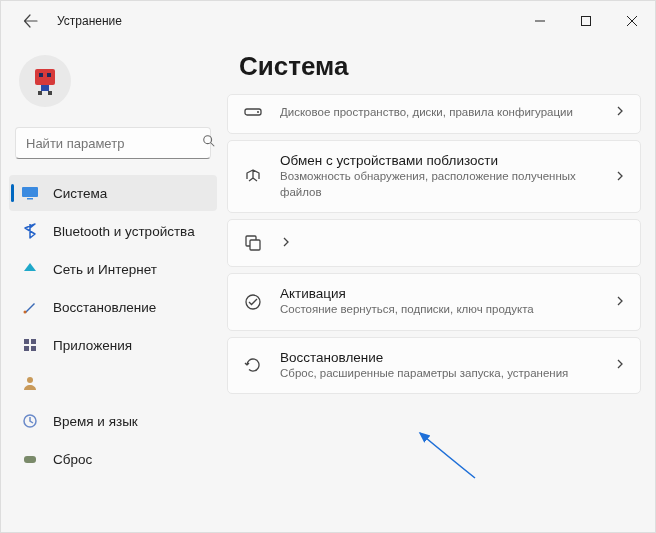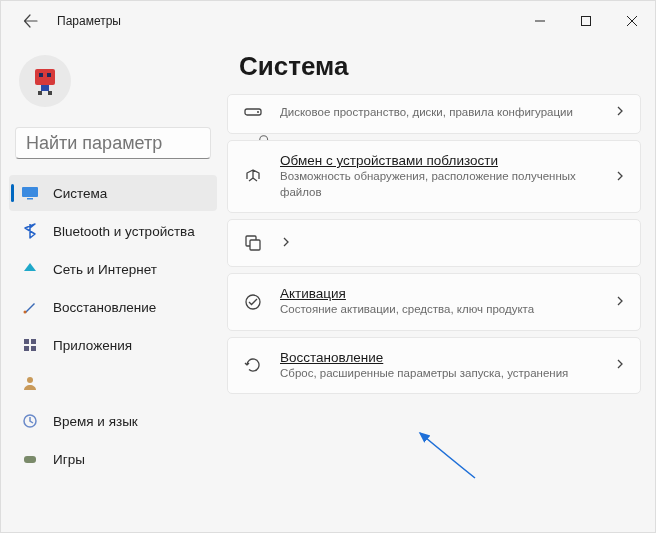--- a/index.html
+++ b/index.html
@@ -9,52 +9,52 @@
   .back-btn { width: 24px; height: 24px; display: flex; align-items: center; justify-content: center; margin-right: 14px; color: #555; }
   .titlebar-title { font-size: 12px; color: #222; }
   .window-controls { margin-left: auto; display: flex; }
   .win-ctrl { width: 46px; height: 40px; display: flex; align-items: center; justify-content: center; }
   .main { flex: 1; display: flex; overflow: hidden; }
   .sidebar { width: 220px; padding: 8px 4px 8px 8px; display: flex; flex-direction: column; }
   .profile { display: flex; align-items: center; padding: 6px 6px 14px 10px; }
   .avatar { width: 52px; height: 52px; border-radius: 50%; background: #e9e9e9; display:flex; align-items:center; justify-content:center; }
   .avatar svg { width: 36px; height: 36px; }
   .search-box { margin: 6px 6px 16px 6px; height: 32px; background: #fdfdfd; border: 1px solid #e2e2e2; border-bottom: 1.5px solid #8a8a8a; border-radius: 4px; display: flex; align-items: center; padding: 0 10px; }
-  .search-box input { border: none; outline: none; background: transparent; font-size: 18px; flex: 1; color: #555; }
+  .search-box input { border: none; outline: none; background: transparent; font-size: 13px; flex: 1; color: #555; }
   .search-ico { color: #666; }
   .nav { display: flex; flex-direction: column; gap: 2px; }
   .nav-item { height: 36px; display: flex; align-items: center; padding: 0 10px 0 12px; border-radius: 4px; font-size: 13.5px; color: #222; position: relative; cursor: default; }
   .nav-item .nico { width: 18px; height: 18px; margin-right: 14px; display:flex; align-items:center; justify-content:center; }
   .nav-item.active { background: #eaeaea; }
   .nav-item.active::before { content:""; position:absolute; left:2px; top:9px; bottom:9px; width:3px; background:#0067c0; border-radius:2px; }
   .content { flex: 1; padding: 10px 10px 0 6px; overflow: hidden; display:flex; flex-direction:column; }
   .page-title { font-size: 26px; font-weight: 600; color: #1a1a1a; padding: 0 0 12px 12px; }
   .cards { overflow-y: auto; padding-right: 4px; scrollbar-width: thin; }
   .card { background: #fcfcfc; border: 1px solid #e7e7e7; border-radius: 5px; margin-bottom: 6px; padding: 12px 14px; display: flex; align-items: center; gap: 16px; cursor: default; }
   .card .cico { width: 22px; height: 22px; color: #444; display:flex; align-items:center; justify-content:center; flex-shrink:0; }
   .card .ctext { flex:1; min-width:0; }
-  .card .ctitle { font-size: 13.5px; color: #1a1a1a; text-decoration: underline; }
+  .card .ctitle { font-size: 13.5px; color: #1a1a1a; }
   .card .csub { font-size: 11.5px; color: #6a6a6a; line-height: 1.35; margin-top:1px; }
   .card .chev { color: #555; flex-shrink:0; }
   .first-cut { padding-top: 6px; padding-bottom: 10px; }
   .cards::-webkit-scrollbar { width: 6px; }
   .cards::-webkit-scrollbar-thumb { background: #b8b8b8; border-radius:3px; }
   .arrow-svg { position:absolute; left:400px; top:428px; pointer-events:none; }
 </style>
 </head>
 <body>
 
 <div class="window">
   <div class="titlebar">
     <div class="back-btn">
       <svg width="16" height="16" viewBox="0 0 16 16">
           <path d="M7 2 1.5 8 7 14M2 8h12" stroke="#444" stroke-width="1.2" fill="none" stroke-linecap="round" stroke-linejoin="round"></path>
         </svg>
     </div>
-    <div class="titlebar-title">Параметры</div>
+    <div class="titlebar-title">Устранение</div>
     <div class="window-controls">
       <div class="win-ctrl">
           <svg width="10" height="10" viewBox="0 0 10 10">
             <path d="M0 5h10" stroke="#222" stroke-width="1"></path>
           </svg>
         </div>
       <div class="win-ctrl">
           <svg width="10" height="10" viewBox="0 0 10 10">
             <rect x="0.5" y="0.5" width="9" height="9" fill="none" stroke="#222" stroke-width="1"></rect>
           </svg>
@@ -150,21 +150,21 @@
               </svg>
             </span>
           <span>Время и язык</span>
         </div>
         <div class="nav-item">
           <span class="nico">
               <svg width="16" height="16" viewBox="0 0 16 16">
                 <rect x="2" y="5" width="12" height="7" rx="3" fill="#7a8a6a"></rect>
               </svg>
             </span>
-          <span>Игры</span>
+          <span>Сброс</span>
         </div>
       </div>
     </div>
 
     <div class="content">
       <div class="page-title">Система</div>
       <div class="cards">
 
         <div class="card first-cut">
           <span class="cico">
@@ -211,21 +211,21 @@
 
         <div class="card">
           <span class="cico">
               <svg width="20" height="20" viewBox="0 0 20 20">
                 <circle cx="10" cy="10" r="7" fill="none" stroke="#444" stroke-width="1.3"></circle>
                 <path d="M6 10l2.5 2.5L14 7" fill="none" stroke="#444" stroke-width="1.3"></path>
               </svg>
             </span>
           <div class="ctext">
             <div class="ctitle">Активация</div>
-            <div class="csub">Состояние активации, средства, ключ продукта</div>
+            <div class="csub">Состояние вернуться, подписки, ключ продукта</div>
           </div>
           <span class="chev"><svg width="12" height="12" viewBox="0 0 12 12">
                 <path d="M4 2l4 4-4 4" fill="none" stroke="#444" stroke-width="1.3"></path>
               </svg></span>
         </div>
 
 
         <div class="card">
           <span class="cico">
               <svg width="20" height="20" viewBox="0 0 20 20">

